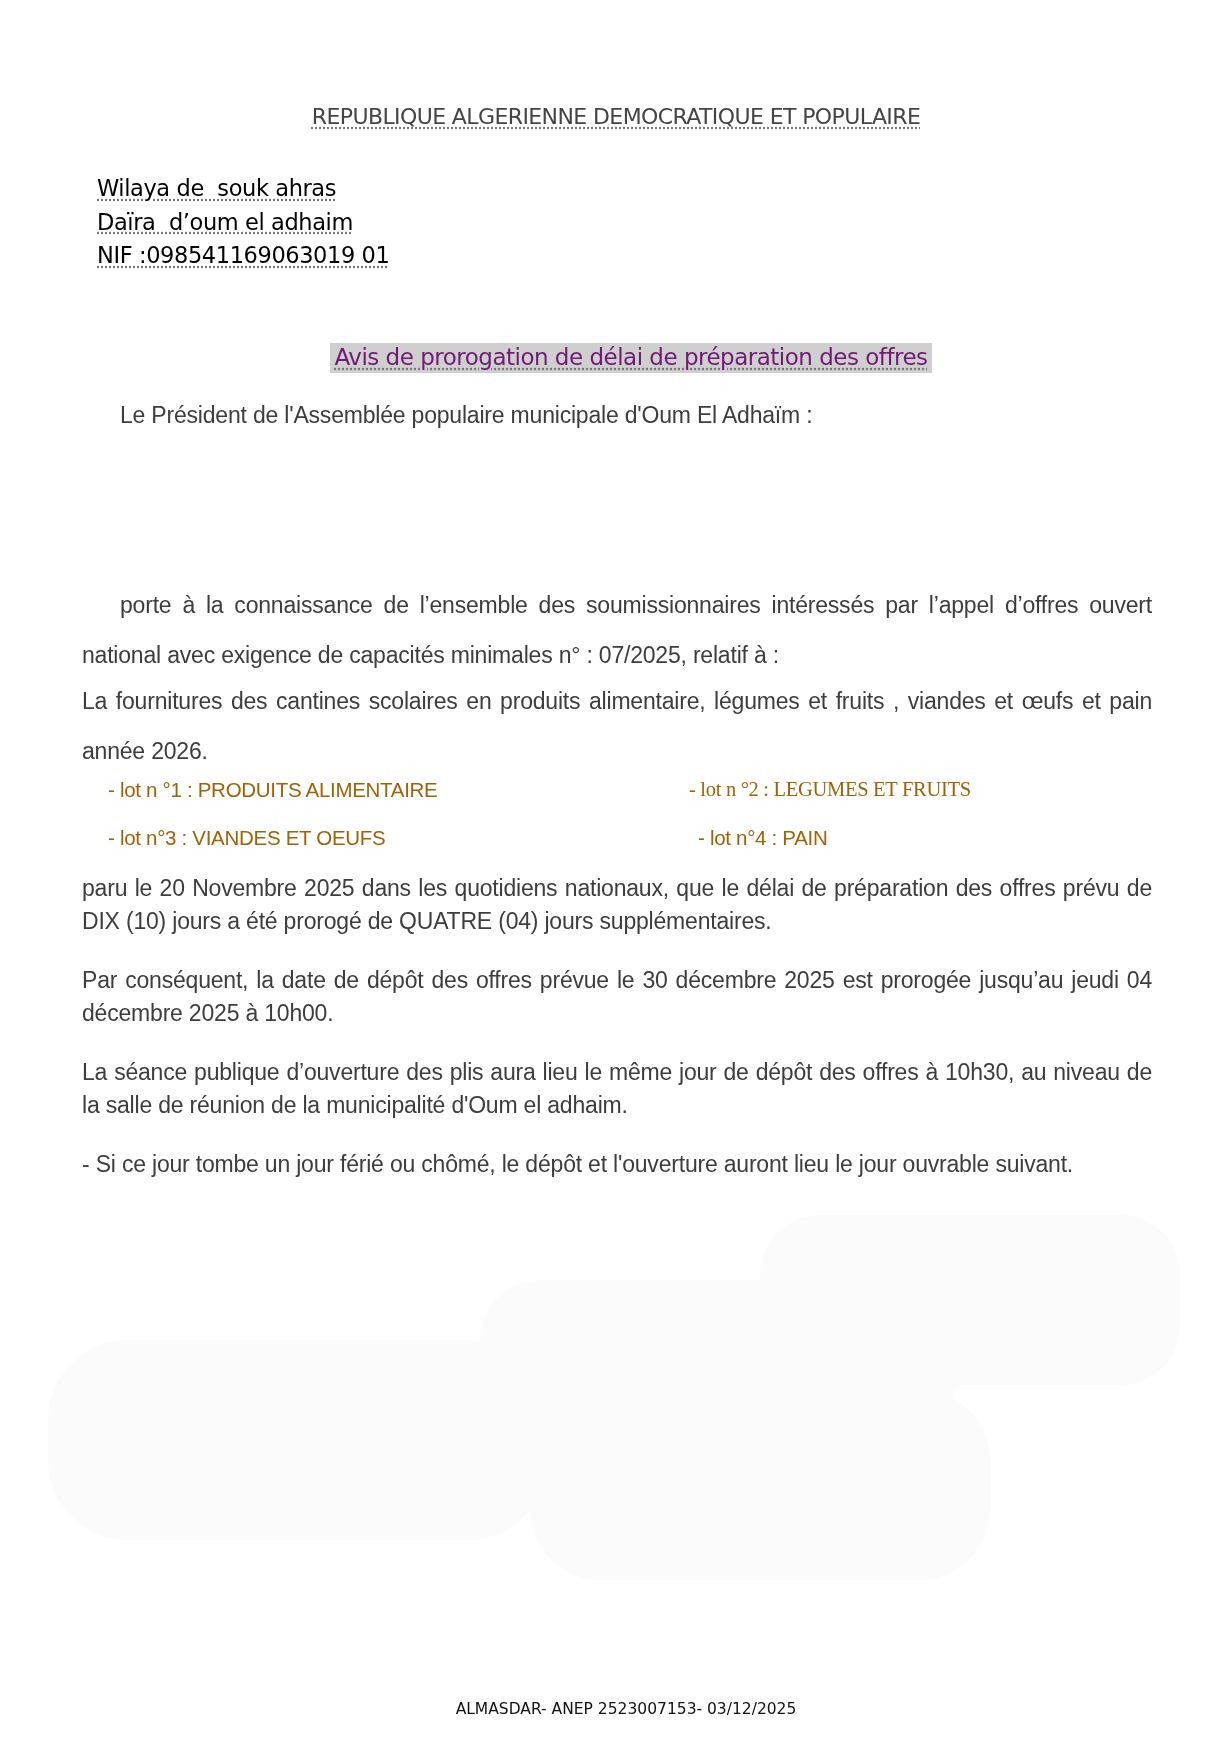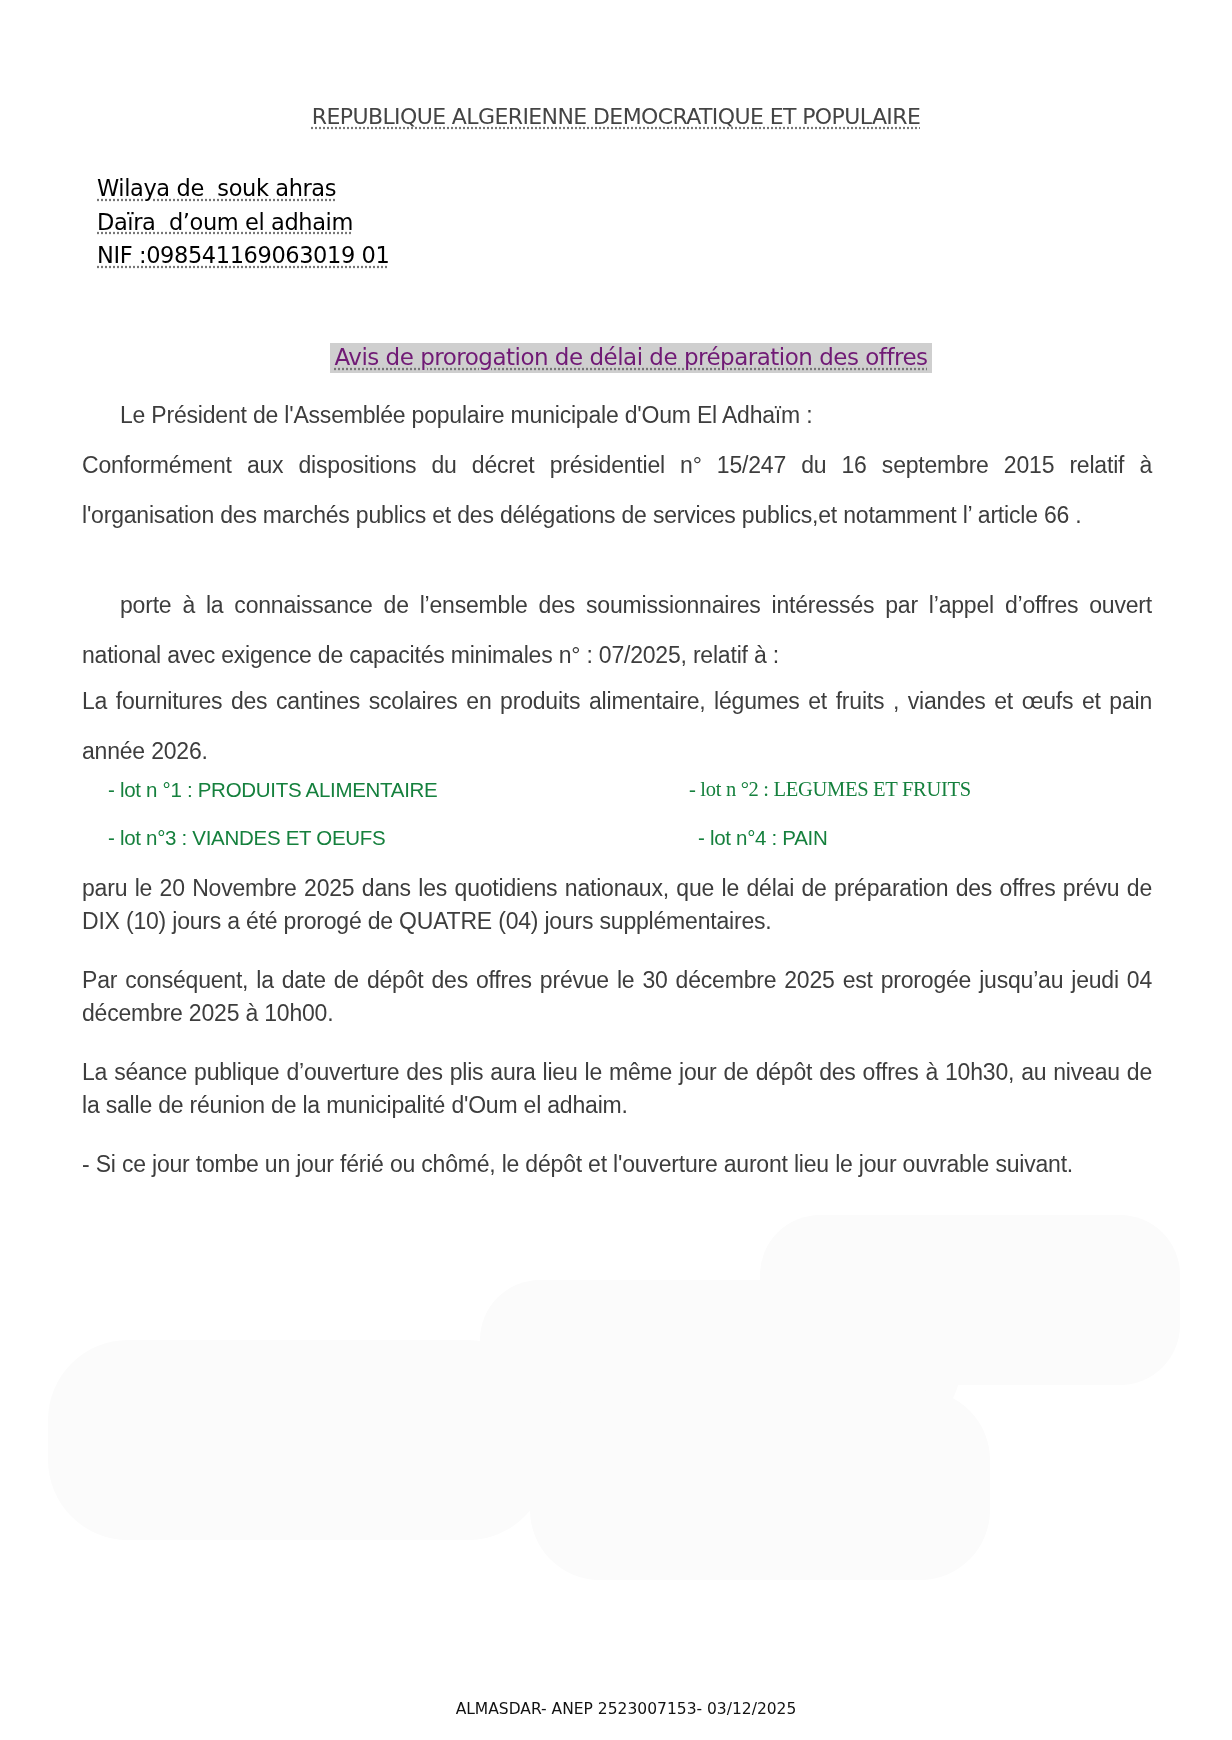--- a/index.html
+++ b/index.html
@@ -70,21 +70,21 @@
       letter-spacing: -0.2px;
     }
     .loose { line-height: 50px; }
     .tight { line-height: 33px; }
     .justify { text-align: justify; text-align-last: left; }
     .indent { text-indent: 38px; }
     .lot {
       position: absolute;
       font-family: "Liberation Sans", "DejaVu Sans", sans-serif;
       font-size: 20.5px;
-      color: #15803d;
+      color: #a16207;
       letter-spacing: -0.3px;
       white-space: nowrap;
     }
     .blob {
       position: absolute;
       background: #fbfbfb;
       border-radius: 60px;
     }
     .footer {
       position: absolute;
@@ -114,21 +114,20 @@
     <div class="admin-line"><span class="u" style="white-space:pre;">Daïra  d’oum el adhaim</span></div>
     <div class="admin-line"><span class="u">NIF :098541169063019 01</span></div>
   </div>
 
   <div class="notice-title-wrap">
     <span class="notice-title u">Avis de prorogation de délai de préparation des offres</span>
   </div>
 
   <div class="para loose indent" style="top:390px;">Le Président de l'Assemblée populaire municipale d'Oum El Adhaïm :</div>
 
-  <div class="para loose justify" style="top:440px;">Conformément aux dispositions du décret présidentiel n° 15/247 du 16 septembre 2015 relatif à l'organisation des marchés publics et des délégations de services publics,et notamment l’ article 66 .</div>
 
   <div class="para loose justify indent" style="top:580px;">porte à la connaissance de l’ensemble des soumissionnaires intéressés par l’appel d’offres ouvert national avec exigence de capacités minimales n° : 07/2025, relatif à :</div>
 
   <div class="para loose justify" style="top:676px;">La fournitures des cantines scolaires en produits alimentaire, légumes et fruits , viandes et œufs et pain année 2026.</div>
 
   <div class="lot" style="left:108px;top:778px;">- lot n °1 : PRODUITS ALIMENTAIRE</div>
   <div class="lot" style="left:689px;top:778px;font-family:Liberation Serif, serif;">-  lot n °2 : LEGUMES ET FRUITS</div>
   <div class="lot" style="left:108px;top:826px;">-  lot n°3 : VIANDES ET OEUFS</div>
   <div class="lot" style="left:698px;top:826px;">-  lot n°4 : PAIN</div>
 

